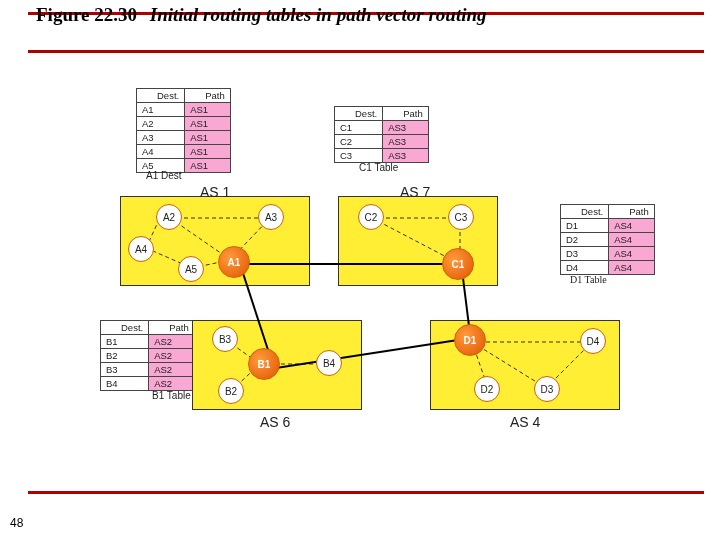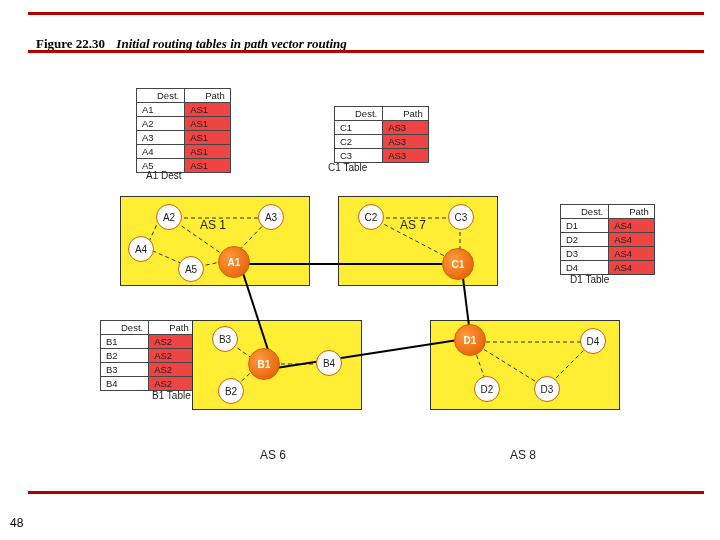--- a/index.html
+++ b/index.html
@@ -5,36 +5,36 @@
   * { box-sizing: border-box; }
   body {
     margin: 0;
     width: 720px;
     height: 540px;
     background: #fff;
     font-family: "Times New Roman", serif;
     position: relative;
   }
   .rule { position: absolute; left: 28px; right: 16px; height: 3px; background: #b00000; }
-  .title-row { position: absolute; top: 36px; left: 36px; font-size: 13px; }
+  .title-row { position: absolute; top: 4px; left: 36px; font-size: 19px; }
   .fig-label { font-weight: bold; }
   .fig-caption { font-style: italic; font-weight: bold; margin-left: 8px; }
   .page-num { position: absolute; left: 10px; bottom: 10px; font-size: 12px; font-family: Arial, sans-serif; }
 
   .stage { position: absolute; left: 100px; top: 88px; width: 540px; height: 370px; font-family: Arial, sans-serif; font-size: 10px; color: #222; }
   .as-box { position: absolute; background: #ffee33; border: 1px solid #333; }
-  .as-label { position: absolute; font-size: 12px; margin-top: 34px; }
+  .as-label { position: absolute; font-size: 14px; }
 
   .node { position: absolute; width: 26px; height: 26px; border-radius: 50%; border: 1.5px solid #d06000; background: #fff; display: flex; align-items: center; justify-content: center; font-size: 10px; }
   .speaker { width: 32px; height: 32px; background: radial-gradient(circle at 35% 35%, #ff9a3a, #e05500); color: #fff; font-weight: bold; }
 
   .tbl { position: absolute; border-collapse: collapse; font-size: 9.5px; }
   .tbl th, .tbl td { border: 1px solid #444; padding: 1px 5px; text-align: left; }
   .tbl th { background: #fff; font-weight: normal; padding-left: 20px; }
-  .tbl td.path { background: #ef4444; }
+  .tbl td.path { background: #f9a8d4; }
   .tbl-label { position: absolute; font-size: 10px; }
 
   svg.wires { position: absolute; left: 0; top: 0; width: 540px; height: 370px; pointer-events: none; }
 </style>
 </head>
 <body>
 
 <div class="rule" style="top:12px"></div>
 <div class="title-row">
   <span class="fig-label">Figure 22.30</span>
@@ -87,21 +87,21 @@
     <tr>
           <td>C2</td>
           <td class="path">AS3</td>
         </tr>
     <tr>
           <td>C3</td>
           <td class="path">AS3</td>
         </tr>
   </tbody>
     </table>
-  <div class="tbl-label" style="left:228px; top:74px;">C1 Table</div>
+  <div class="tbl-label" style="left:259px; top:74px;">C1 Table</div>
 
   <table class="tbl" style="left:460px; top:116px;">
     <tbody>
         <tr>
           <th>Dest.</th>
           <th>Path</th>
         </tr>
     <tr>
           <td>D1</td>
           <td class="path">AS4</td>
@@ -113,21 +113,21 @@
     <tr>
           <td>D3</td>
           <td class="path">AS4</td>
         </tr>
     <tr>
           <td>D4</td>
           <td class="path">AS4</td>
         </tr>
   </tbody>
     </table>
-  <div class="tbl-label" style="left:470px; top:186px;">D1 Table</div>
+  <div class="tbl-label" style="left:470px; top:186px;font-family:Liberation Serif, serif;">D1 Table</div>
 
   <table class="tbl" style="left:0px; top:232px;">
     <tbody>
         <tr>
           <th>Dest.</th>
           <th>Path</th>
         </tr>
     <tr>
           <td>B1</td>
           <td class="path">AS2</td>
@@ -151,21 +151,21 @@
   <div class="as-box" style="left:20px; top:108px; width:190px; height:90px;"></div>
   <div class="as-label" style="left:100px; top:96px;">AS 1</div>
 
   <div class="as-box" style="left:238px; top:108px; width:160px; height:90px;"></div>
   <div class="as-label" style="left:300px; top:96px;">AS 7</div>
 
   <div class="as-box" style="left:92px; top:232px; width:170px; height:90px;"></div>
   <div class="as-label" style="left:160px; top:326px;">AS 6</div>
 
   <div class="as-box" style="left:330px; top:232px; width:190px; height:90px;"></div>
-  <div class="as-label" style="left:410px; top:326px;">AS 8</div>
+  <div class="as-label" style="left:410px; top:326px;">AS 4</div>
 
   <svg class="wires">
     <g stroke="#333" stroke-width="1" stroke-dasharray="4 3" fill="none">
 
       <line x1="70" y1="130" x2="170" y2="130"></line>
       <line x1="46" y1="160" x2="58" y2="134"></line>
       <line x1="46" y1="160" x2="92" y2="180"></line>
       <line x1="92" y1="180" x2="130" y2="172"></line>
       <line x1="130" y1="172" x2="170" y2="130"></line>
       <line x1="70" y1="130" x2="125" y2="168"></line>

